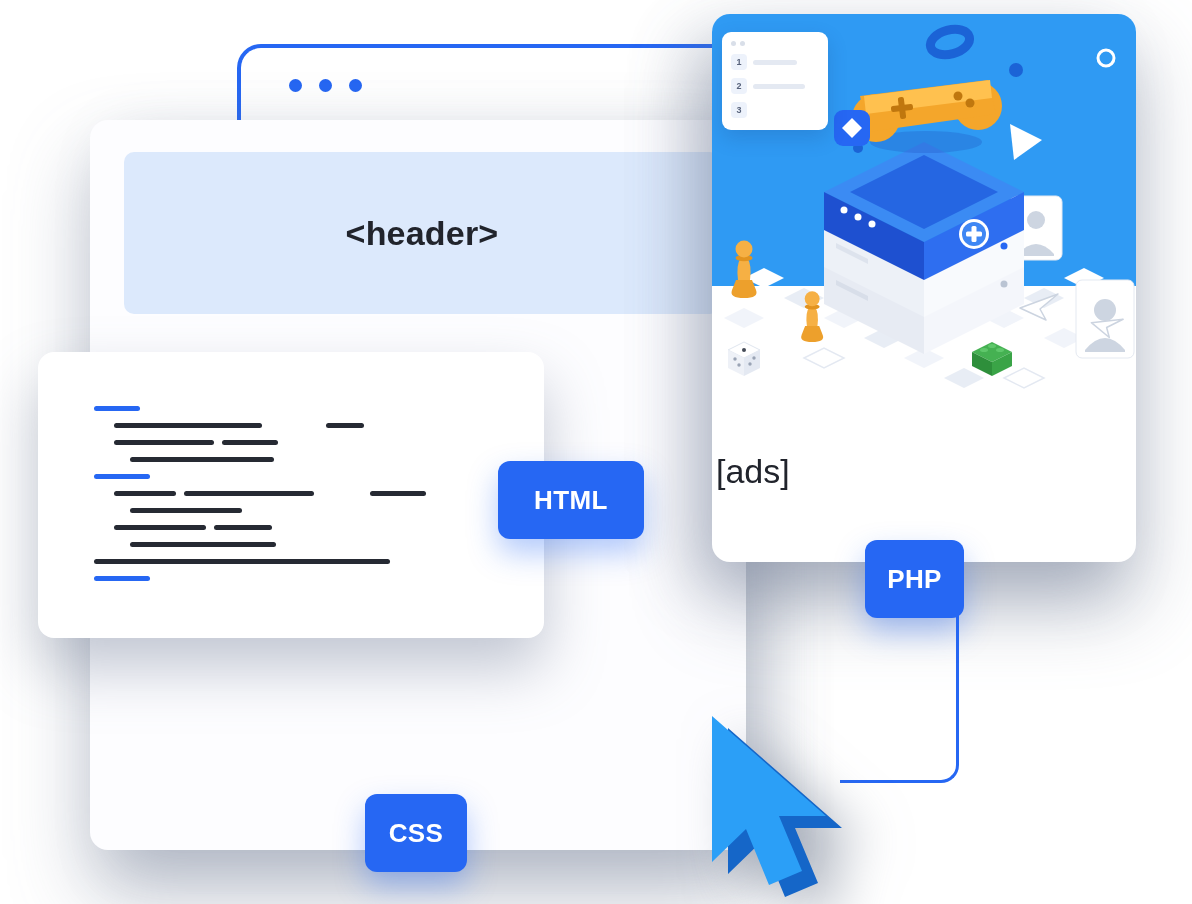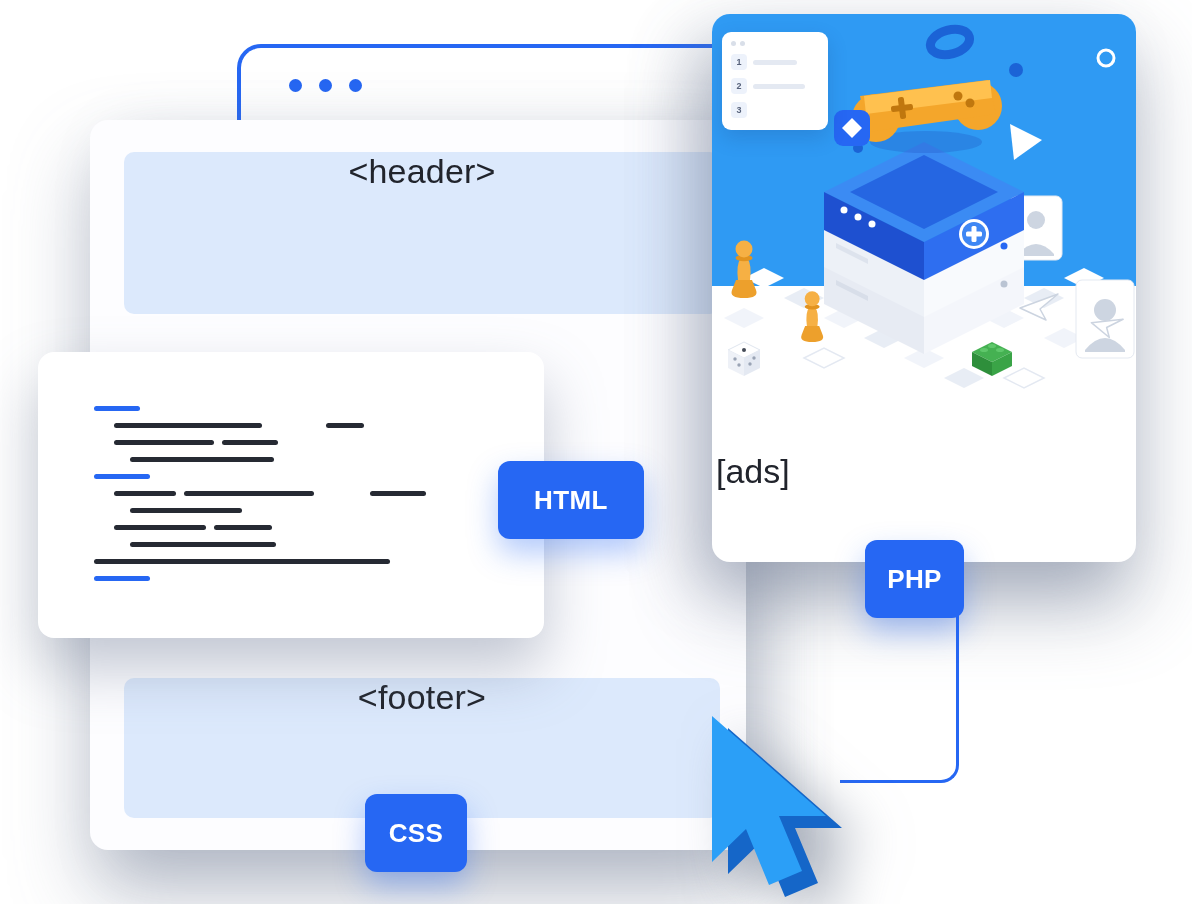--- a/index.html
+++ b/index.html
@@ -27,22 +27,22 @@
   .frame-dots .dot{width:13px;height:13px;border-radius:50%;background:var(--accent)}
 
   
   .main-card{
     left:90px;top:120px;width:656px;height:730px;z-index:1;
     background:#fdfdff;border-radius:18px;
     box-shadow:0 40px 80px rgba(105,117,142,.42), 25px 20px 60px rgba(105,117,142,.22);
   }
   .block{
     position:absolute;background:var(--block);border-radius:10px;
-    display:flex;align-items:flex-start;justify-content:center;
-    font-size:34px;color:var(--text);letter-spacing:.2px;
+    display:flex;align-items:center;justify-content:center;
+    font-size:34px;color:var(--text);letter-spacing:.2px;font-weight:bold;
   }
   .header-block{left:34px;top:32px;width:596px;height:162px}
   .footer-block{left:34px;top:558px;width:596px;height:140px}
 
   
   .code-card{
     left:38px;top:352px;width:506px;height:286px;z-index:2;
     background:#ffffff;border-radius:16px;box-sizing:border-box;padding-top:48px;
     box-shadow:0 30px 60px rgba(105,117,142,.40);
   }
@@ -109,23 +109,20 @@
   <div class="abs frame-outline"></div>
   <div class="abs frame-dots">
     <span class="dot"></span>
     <span class="dot"></span>
     <span class="dot"></span>
   </div>
 
   <div class="abs main-card">
     <div class="block header-block">
       <span>&lt;header&gt;</span>
-    </div>
-    <div class="block footer-block">
-      <span>&lt;footer&gt;</span>
     </div>
   </div>
 
   <div class="abs code-card">
     <div>
         <div class="code-row">
           <span class="code-seg blue" style="width: 46px; margin-left: 56px;"></span>
         </div>
         <div class="code-row">
           <span class="code-seg" style="width: 148px; margin-left: 76px;"></span>

